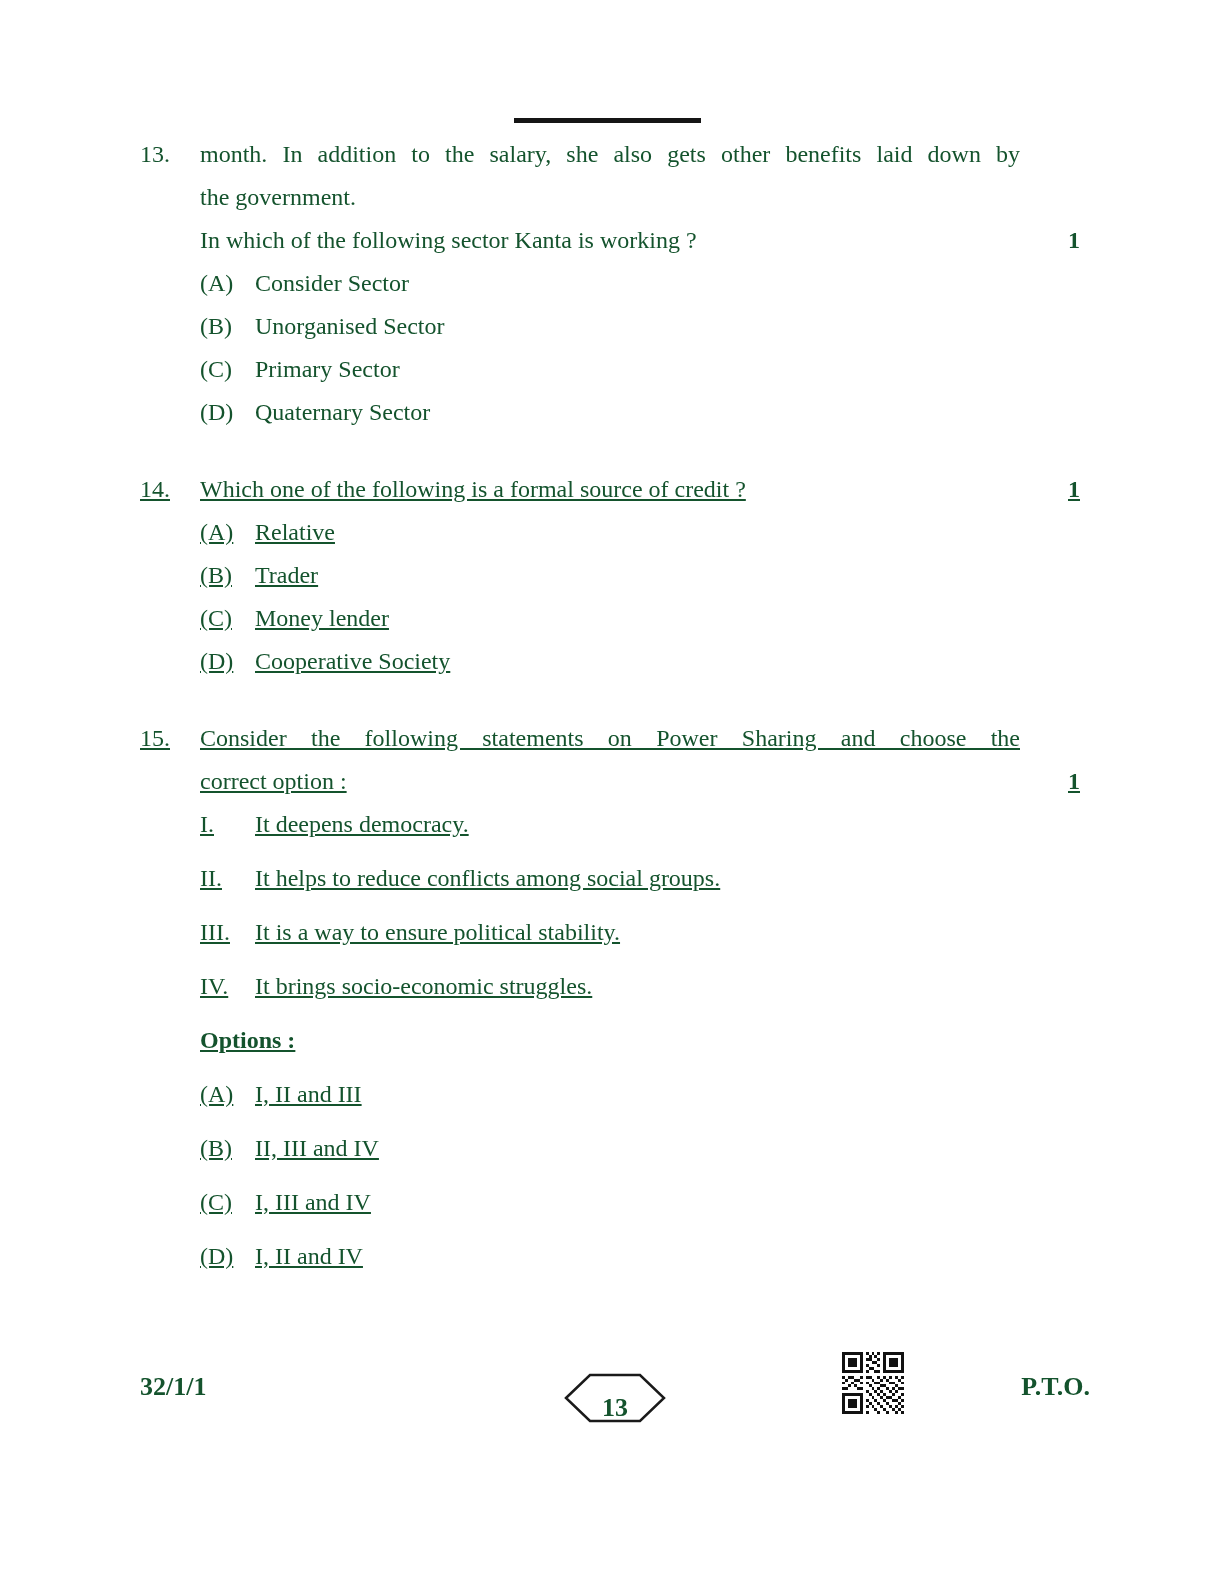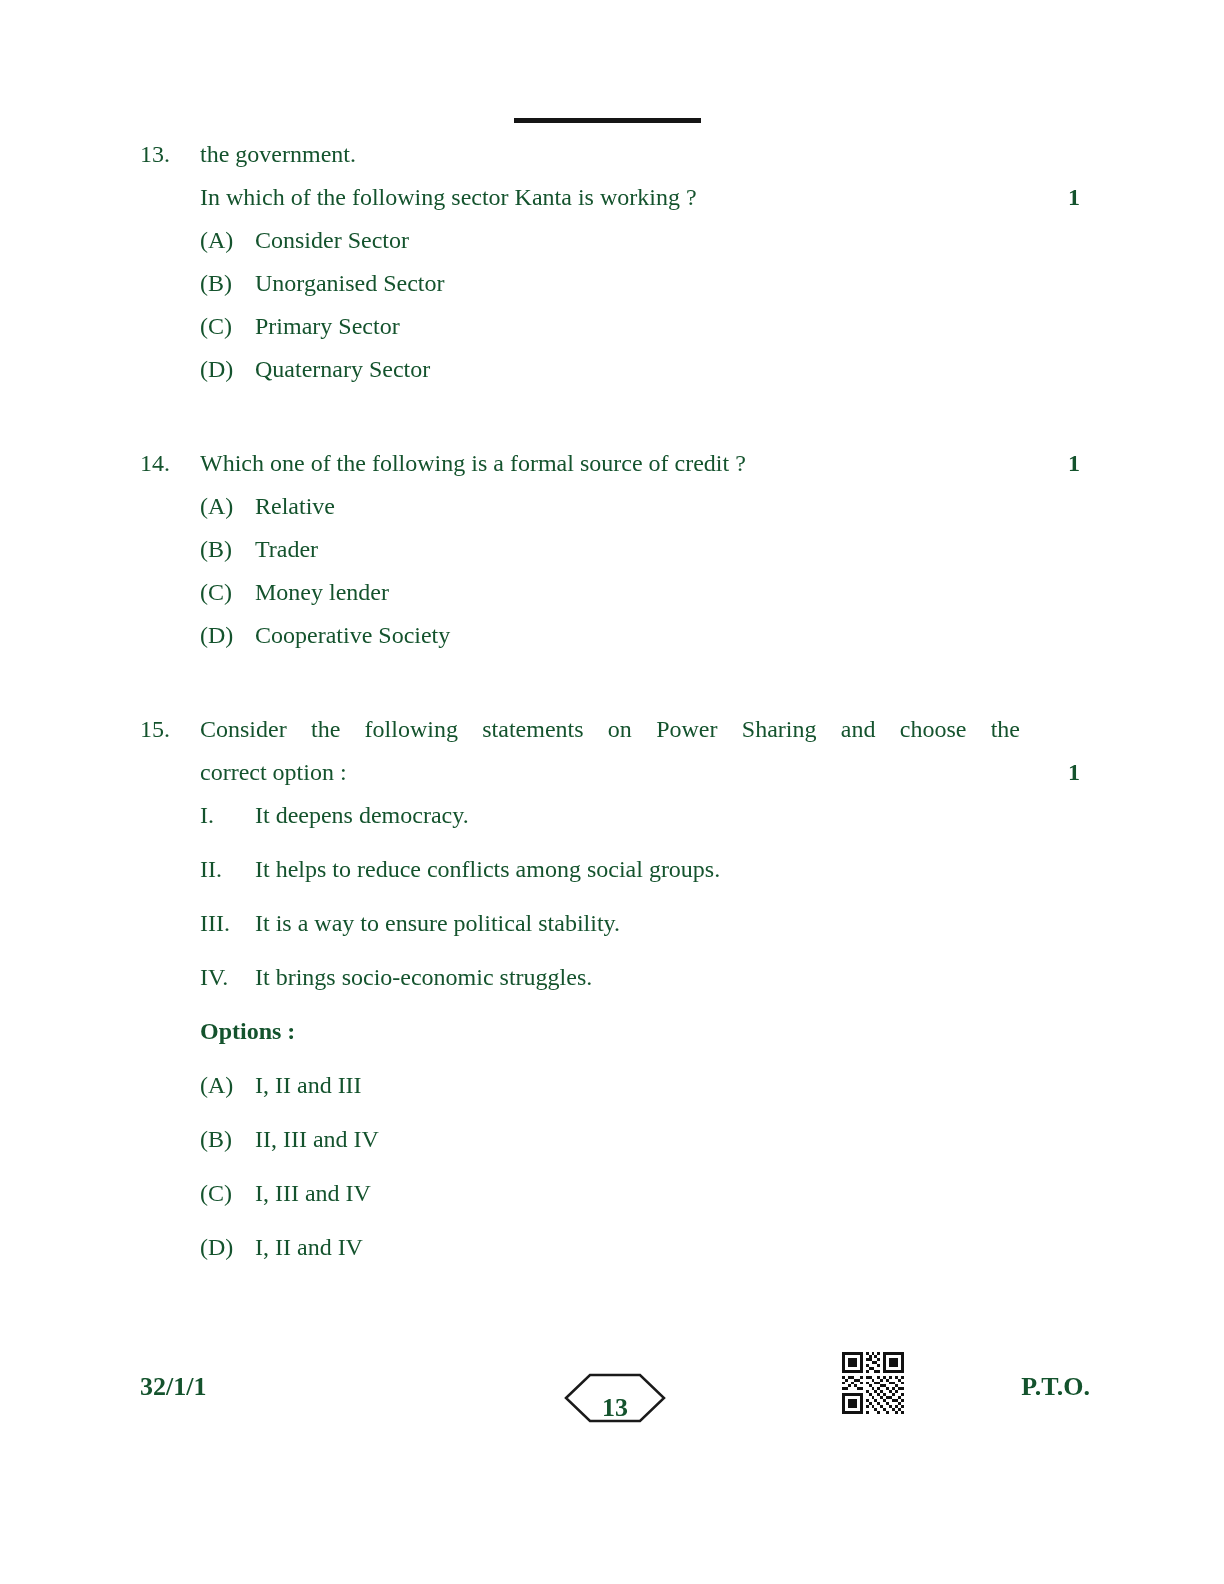--- a/index.html
+++ b/index.html
@@ -13,21 +13,21 @@
     font-size:24px;
   }
   .rule {
     position:absolute; left:514px; top:118px;
     width:187px; height:5px; background:#151515;
   }
   .content {
     position:absolute; left:140px; top:133px; width:940px;
   }
   .q { }
-  .q + .q { margin-top:51px; }
+  .q + .q { margin-top:34px;text-decoration:underline; }
   .qrow { display:flex; }
   .qnum { width:60px; flex:none; height:43px; line-height:43px; }
   .qcol { flex:1; min-width:0; }
   .line { height:43px; line-height:43px; }
   .jus {
     width:820px;
     text-align:justify;
     text-align-last:justify;
     white-space:nowrap;
   }
@@ -62,20 +62,21 @@
 <div class="page">
 
   <div class="rule"></div>
 
   <main class="content">
 
     <section class="q">
       <div class="qrow">
         <div class="qnum">13.</div>
         <div class="qcol">
+          <div class="line jus">month. In addition to the salary, she also gets other benefits laid down by</div>
           <div class="line">the government.</div>
           <div class="line flexline">
             <span>In which of the following sector Kanta is working ?</span>
             <span class="marks">1</span>
           </div>
           <div class="opt line">
             <span class="optlabel">(A)</span>
             <span>Consider Sector</span>
           </div>
           <div class="opt line">

